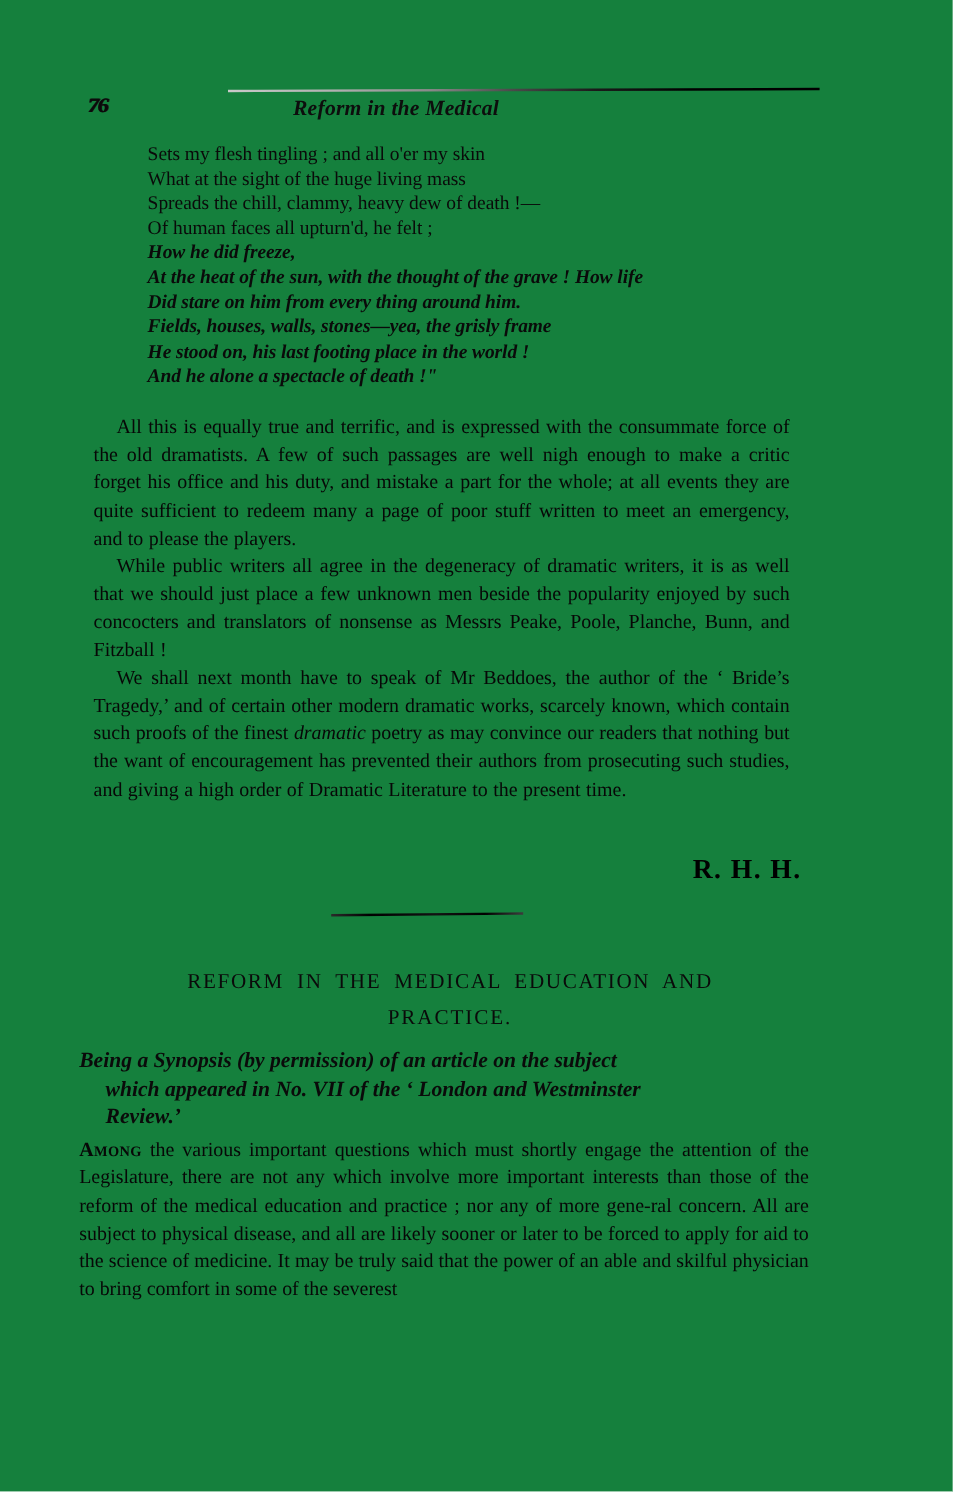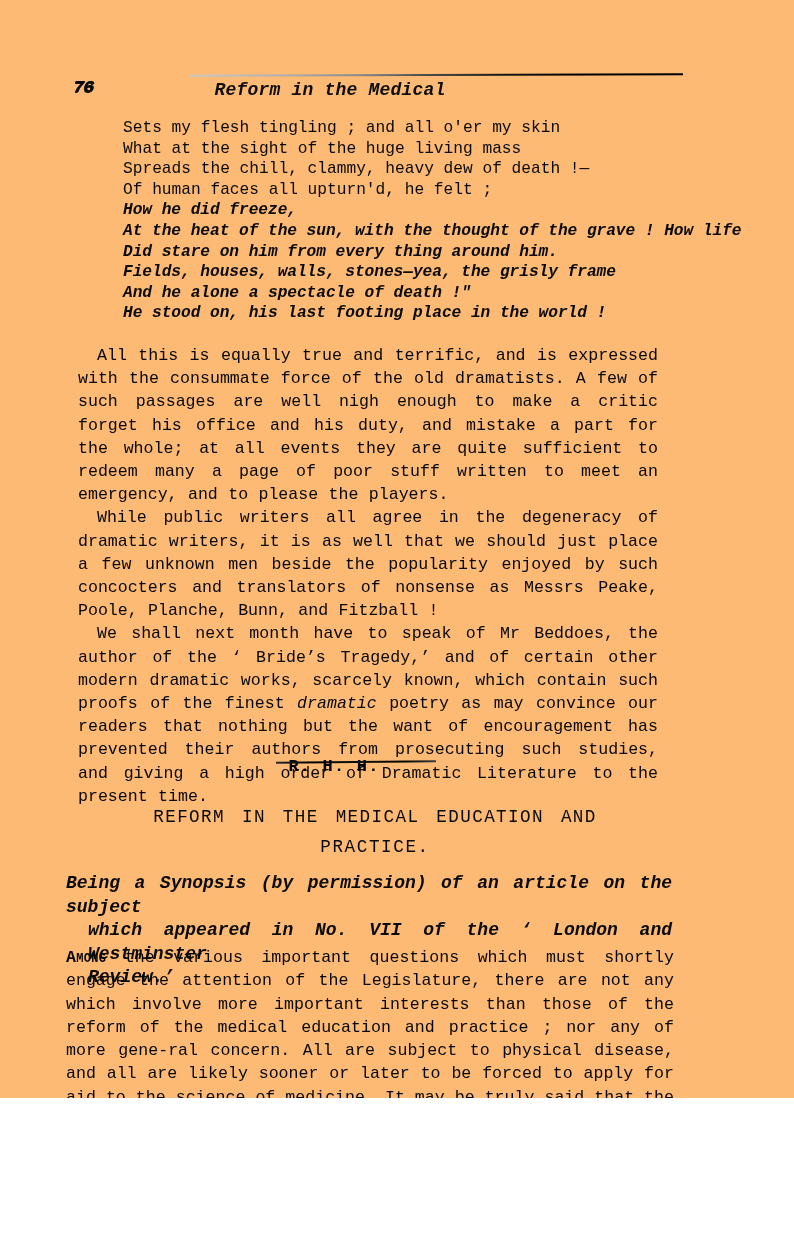--- a/index.html
+++ b/index.html
@@ -5,25 +5,25 @@
 <style>
   html, body {
     margin: 0;
     padding: 0;
     background: #ffffff;
   }
 
   .page {
     position: relative;
     width: 794px;
-    height: 1098px;
+    height: 1243px;
     margin: 0 auto;
-    background: #fdba74;
+    background: #15803d;
     overflow: hidden;
-    font-family: Liberation Mono, monospace;
+    font-family: Liberation Serif, serif;
     color: #000000;
     -webkit-font-smoothing: none;
   }
 
   
   .header-rule {
     position: absolute;
     left: 190px;
     top: 74px;
     width: 493px;
@@ -106,25 +106,24 @@
     text-indent: 19px;
     word-spacing: 0.4px;
   }
   .body-block p .it { font-style: italic; }
 
   .signature {
     position: absolute;
     left: 0;
     top: 712px;
     width: 668px;
-    text-align: center;
-    font-size: 17px;
+    text-align: right;
+    font-size: 23px;
     letter-spacing: 1.2px;
     font-weight: 600;
-    margin-top: 45px;
   }
 
   
   .divider {
     position: absolute;
     left: 276px;
     top: 761px;
     width: 160px;
     height: 2px;
     background: linear-gradient(to right,
@@ -197,22 +196,22 @@
 
   <div class="verse">
     <div class="ln">Sets my flesh tingling ; and all o'er my skin</div>
     <div class="ln">What at the sight of the huge living mass</div>
     <div class="ln">Spreads the chill, clammy, heavy dew of death !—</div>
     <div class="ln">Of human faces all upturn'd, he felt ;</div>
     <div class="ln ital">How he did freeze,</div>
     <div class="ln ital">At the heat of the sun, with the thought of the grave !  How life</div>
     <div class="ln ital">Did stare on him from every thing around him.</div>
     <div class="ln ital">Fields, houses, walls, stones—yea, the grisly frame</div>
+    <div class="ln ital">He stood on, his last footing place in the world !</div>
     <div class="ln ital">And he alone a spectacle of death !"</div>
-    <div class="ln ital">He stood on, his last footing place in the world !</div>
   </div>
 
 
   <div class="body-block">
     <p>All this is equally true and terrific, and is expressed with the consummate force of the old dramatists.  A few of such passages are well nigh enough to make a critic forget his office and his duty, and mistake a part for the whole; at all events they are quite sufficient to redeem many a page of poor stuff written to meet an emergency, and to please the players.</p>
     <p>While public writers all agree in the degeneracy of dramatic writers, it is as well that we should just place a few unknown men beside the popularity enjoyed by such concocters and translators of nonsense as Messrs Peake, Poole, Planche, Bunn, and Fitzball !</p>
     <p><span>We shall next month have to speak of Mr Beddoes, the author of the ‘ Bride’s Tragedy,’ and of certain other modern dramatic works, scarcely known, which contain such proofs of the finest </span><span class="it">dramatic</span><span> poetry as may convince our readers that nothing but the want of encouragement has prevented their authors from prosecuting such studies, and giving a high order of Dramatic Literature to the present time.</span></p>
   </div>
 
   <div class="signature">R. H. H.</div>

